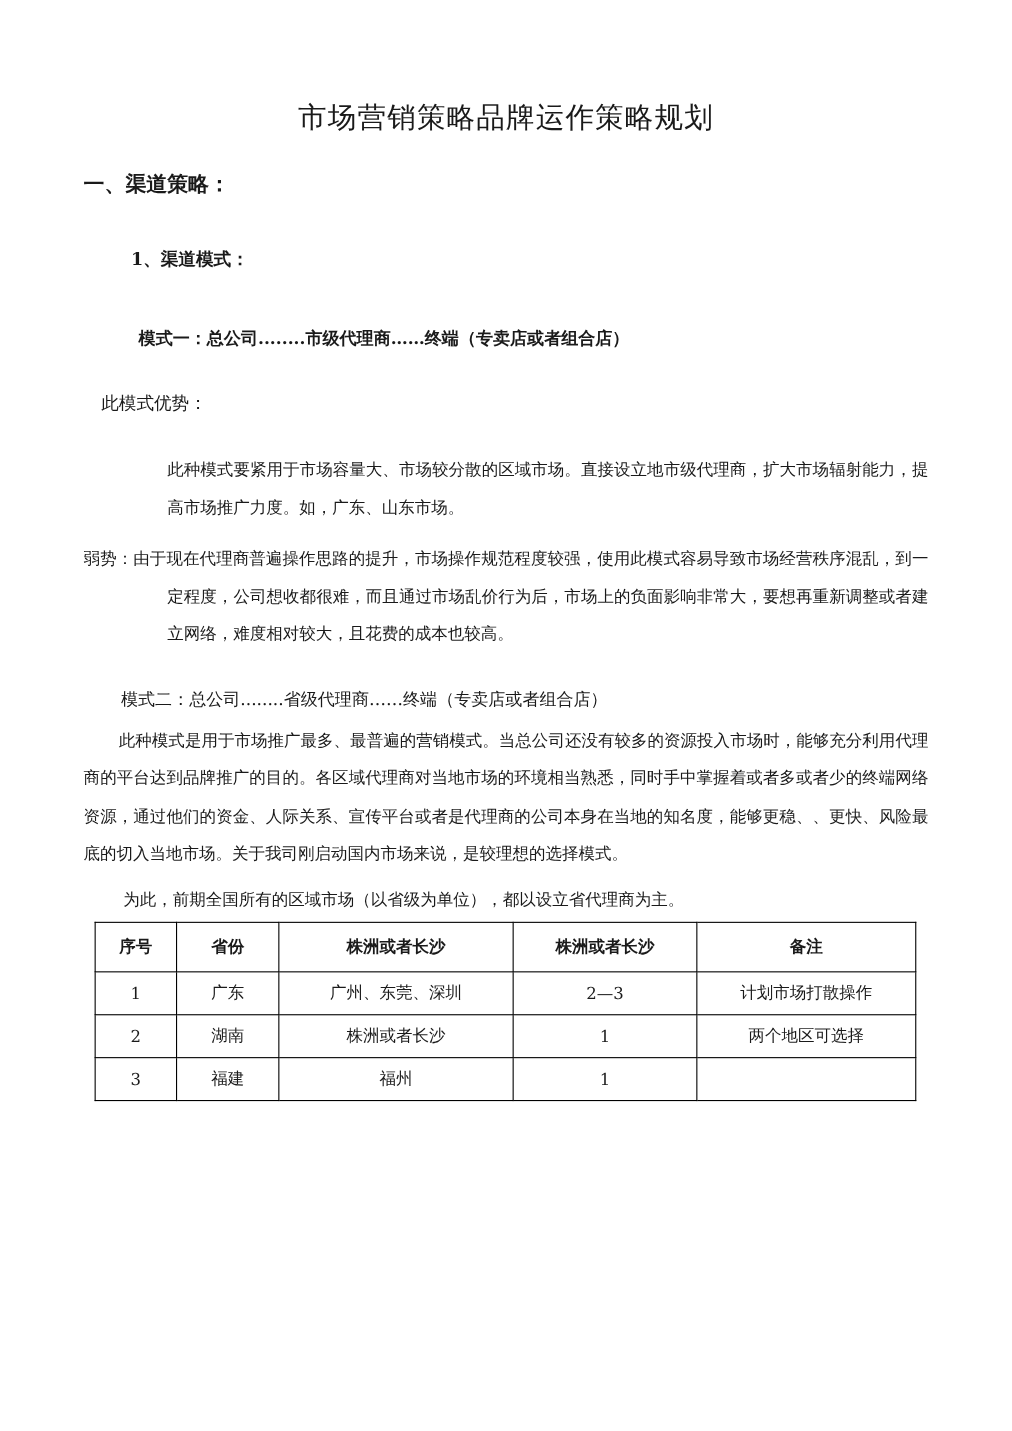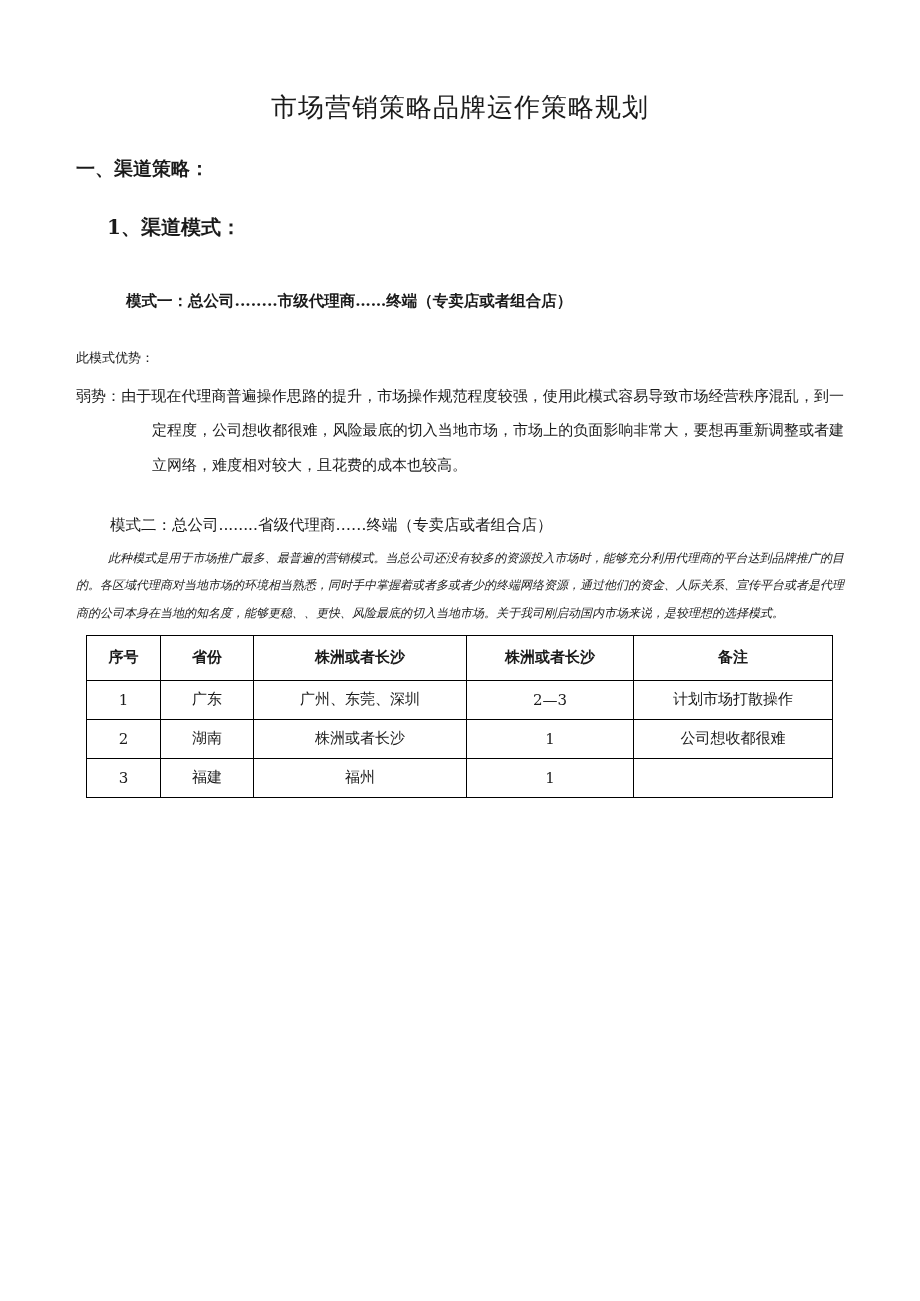--- a/index.html
+++ b/index.html
@@ -38,23 +38,23 @@
 
   .h-level1 {
     font-size: 19px;
     font-weight: bold;
     margin: 0;
     padding-top: 33px;
     line-height: 1.3;
   }
 
   .h-level2 {
-    font-size: 20px;
-    font-weight: bold;
-    margin: 3px;
+    font-size: 16px;
+    font-weight: bold;
+    margin: 15px;
     padding-top: 30px;
     padding-left: 28px;
     line-height: 1.3;
   }
 
   .mode-line {
     font-size: 15.5px;
     font-weight: bold;
     margin: 16px;
     padding-top: 35px;
@@ -67,22 +67,22 @@
     font-size: 15.5px;
     font-weight: normal;
     margin: 0;
     padding-top: 33px;
     padding-left: 34px;
     line-height: 1.3;
     white-space: nowrap;
   }
 
   .lead-line {
-    font-size: 13px;
-    margin: 0;
+    font-size: 16px;
+    margin: 16px;
     padding-top: 22px;
     line-height: 1.4;
   }
 
   .para-indented {
     font-size: 15px;
     margin: 0;
     padding-top: 16px;
     padding-left: 76px;
     line-height: 2.28;
@@ -95,28 +95,27 @@
     margin: 0;
     padding-top: 12px;
     line-height: 2.28;
     text-align: justify;
     text-justify: inter-ideograph;
     padding-left: 76px;
     text-indent: -76px;
   }
 
   .para-body {
-    font-size: 12px;
+    font-size: 15px;
     margin: 0;
     padding-top: 10px;
     line-height: 2.28;
     text-align: justify;
     text-justify: inter-ideograph;
     text-indent: 32px;
-    font-style: italic;
   }
 
   .para-table-lead {
     font-size: 15px;
     margin: 0;
     padding-top: 14px;
     padding-left: 36px;
     line-height: 1.5;
   }
 
@@ -157,27 +156,29 @@
   <h1 class="doc-title">市场营销策略品牌运作策略规划</h1>
 
   <p class="h-level1">一、渠道策略：</p>
 
   <p class="h-level2">1、渠道模式：</p>
 
   <p class="mode-line">模式一：总公司........市级代理商……终端（专卖店或者组合店）</p>
 
   <p class="lead-line">此模式优势：</p>
 
-
-  <p class="para-hang">弱势：由于现在代理商普遍操作思路的提升，市场操作规范程度较强，使用此模式容易导致市场经营秩序混乱，到一定程度，公司想收都很难，风险最底的切入当地市场，市场上的负面影响非常大，要想再重新调整或者建立网络，难度相对较大，且花费的成本也较高。</p>
+  <p class="para-indented">此种模式要紧用于市场容量大、市场较分散的区域市场。直接设立地市级代理商，扩大市场辐射能力，提高市场推广力度。如，广东、山东市场。</p>
+
+  <p class="para-hang">弱势：由于现在代理商普遍操作思路的提升，市场操作规范程度较强，使用此模式容易导致市场经营秩序混乱，到一定程度，公司想收都很难，而且通过市场乱价行为后，市场上的负面影响非常大，要想再重新调整或者建立网络，难度相对较大，且花费的成本也较高。</p>
 
   <p class="mode-line-2">模式二：总公司........省级代理商……终端（专卖店或者组合店）</p>
 
   <p class="para-body">此种模式是用于市场推广最多、最普遍的营销模式。当总公司还没有较多的资源投入市场时，能够充分利用代理商的平台达到品牌推广的目的。各区域代理商对当地市场的环境相当熟悉，同时手中掌握着或者多或者少的终端网络资源，通过他们的资金、人际关系、宣传平台或者是代理商的公司本身在当地的知名度，能够更稳、、更快、风险最底的切入当地市场。关于我司刚启动国内市场来说，是较理想的选择模式。</p>
 
+  <p class="para-table-lead">为此，前期全国所有的区域市场（以省级为单位），都以设立省代理商为主。</p>
 
   <table class="agent-table">
     <colgroup>
       <col class="col-no">
       <col class="col-prov">
       <col class="col-site">
       <col class="col-count">
       <col class="col-note">
     </colgroup>
     <thead>
@@ -195,21 +196,21 @@
         <td>广东</td>
         <td>广州、东莞、深圳</td>
         <td>2—3</td>
         <td>计划市场打散操作</td>
       </tr>
       <tr>
         <td>2</td>
         <td>湖南</td>
         <td>株洲或者长沙</td>
         <td>1</td>
-        <td>公司想收都很难</td>
+        <td>两个地区可选择</td>
       </tr>
       <tr>
         <td>3</td>
         <td>福建</td>
         <td>福州</td>
         <td>1</td>
         <td></td>
       </tr>
     </tbody>
   </table>

